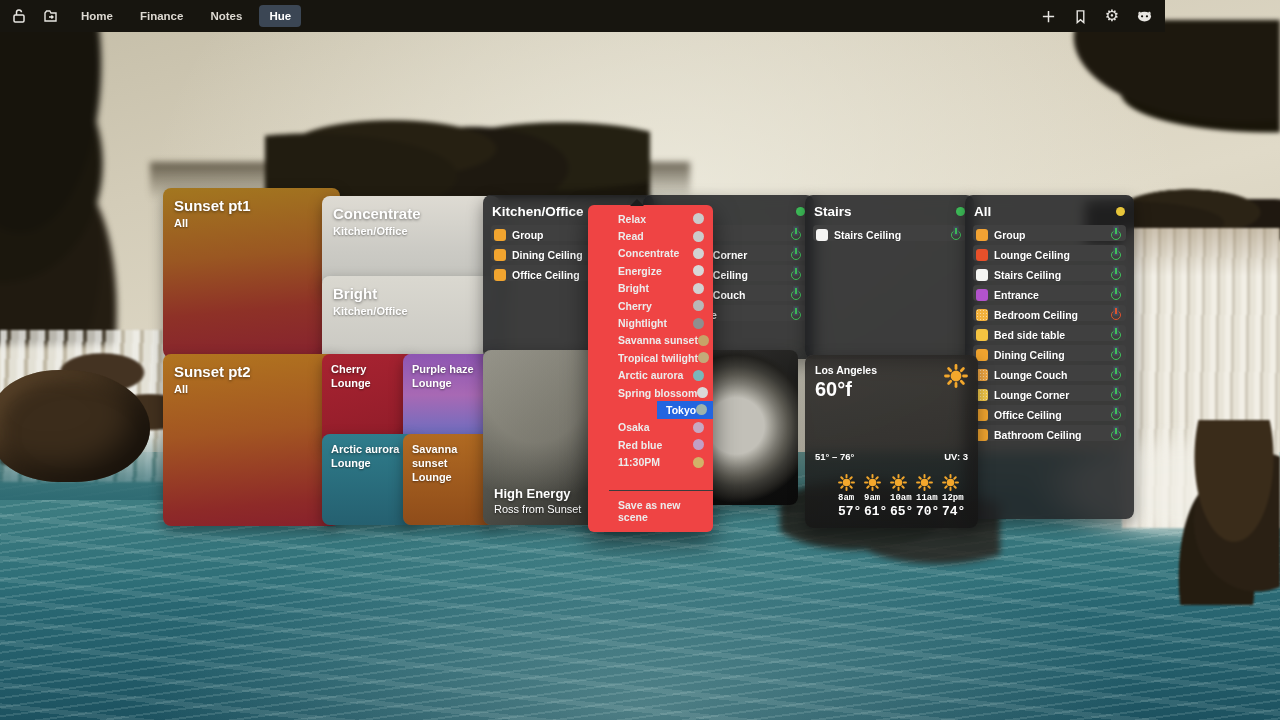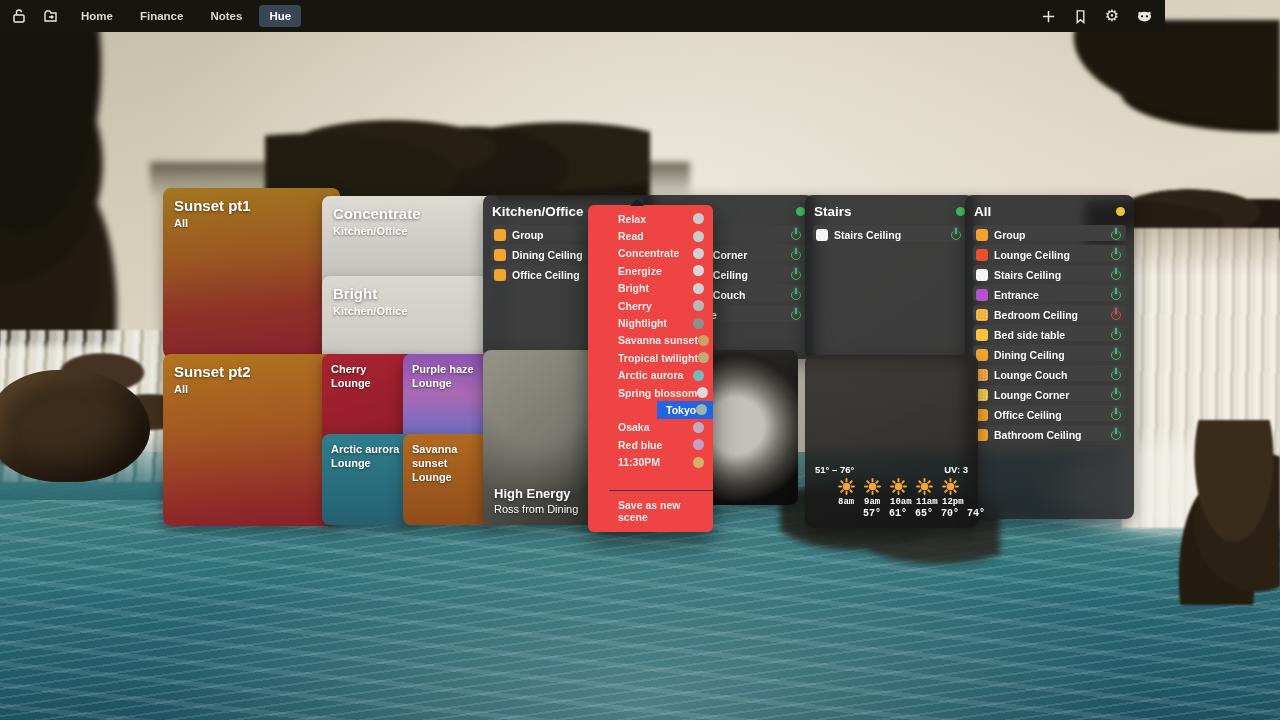--- a/index.html
+++ b/index.html
@@ -130,25 +130,25 @@
     linear-gradient(160deg,#343331 0%,#121211 60%,#0b0b0b 100%);}
 
   
   .weather{position:absolute;left:805px;top:355px;width:153px;height:155px;border-radius:8px;z-index:10;
     background:linear-gradient(170deg, rgba(40,38,36,.88), rgba(20,20,20,.88));box-shadow:0 6px 16px rgba(0,0,0,.4);
     color:#fff;padding:9px 10px;display:flex;flex-direction:column;backdrop-filter:blur(6px);}
   .w-top{display:flex;justify-content:space-between;align-items:flex-start;}
   .w-city{font-size:10.5px;font-weight:bold;}
   .w-temp{font-size:20px;font-weight:bold;margin-top:2px;}
   .w-mid{flex:1;}
-  .w-range-row{display:flex;justify-content:space-between;font-size:9.5px;font-weight:bold;margin-bottom:3px;gap:32px;}
+  .w-range-row{display:flex;justify-content:space-between;font-size:9.5px;font-weight:bold;margin-bottom:12px;gap:32px;}
   .w-hours{display:flex;justify-content:flex-end;font-family:Liberation Mono, monospace;}
   .w-hour{display:flex;flex-direction:column;align-items:flex-start;width:26px;}
   .w-hour .ht{font-size:9px;font-weight:bold;margin-top:2px;}
-  .w-hour .hd{font-size:10px;font-weight:bold;margin-top:1px;margin-left:25px;}
+  .w-hour .hd{font-size:13px;font-weight:bold;margin-top:1px;}
   .sun{display:block;}
 
   
   .menu{position:absolute;left:588px;top:205px;width:104px;background:#ef4444;border-radius:6px;z-index:60;
     box-shadow:0 10px 24px rgba(0,0,0,.55);padding-top:5px;padding-left:21px;}
   .menu::before{content:"";position:absolute;top:-6px;left:42px;border-left:7px solid transparent;
     border-right:7px solid transparent;border-bottom:7px solid #1d1d1d;}
   .menu-item{height:17.4px;display:flex;align-items:center;justify-content:space-between;padding:0 9px;
     font-size:10.5px;color:#ececec;}
   .menu-item.selected{background:#2365e0;color:#fff;margin-left:48px;}
@@ -404,28 +404,37 @@
       <div class="row">
         <span class="sw" style="background-color: rgb(242, 165, 48);"></span>
         <span class="row-label">Bathroom Ceiling</span>
         <span class="power" style="color: rgb(63, 195, 91);"></span>
       </div>
     </div>
   </section>
 
   <div class="media m-kitchen">
     <div class="m-title">High Energy</div>
-    <div class="m-artist">Ross from Dining</div>
+    <div class="m-artist">Ross from Sunset</div>
   </div>
 
   <div class="media m-lounge">
     <span></span>
   </div>
 
   <div class="weather">
+    <div class="w-top">
+      <div>
+        <div class="w-city">Los Angeles</div>
+        <div class="w-temp">60°f</div>
+      </div>
+      <svg class="sun" width="24" height="24">
+          <use href="#sun"></use>
+        </svg>
+    </div>
     <div class="w-mid"></div>
     <div class="w-range-row">
       <span>51° – 76°</span>
       <span>UV: 3</span>
     </div>
     <div class="w-hours">
       <div class="w-hour">
         <svg class="sun" width="17" height="17">
             <use href="#sun"></use>
           </svg>

